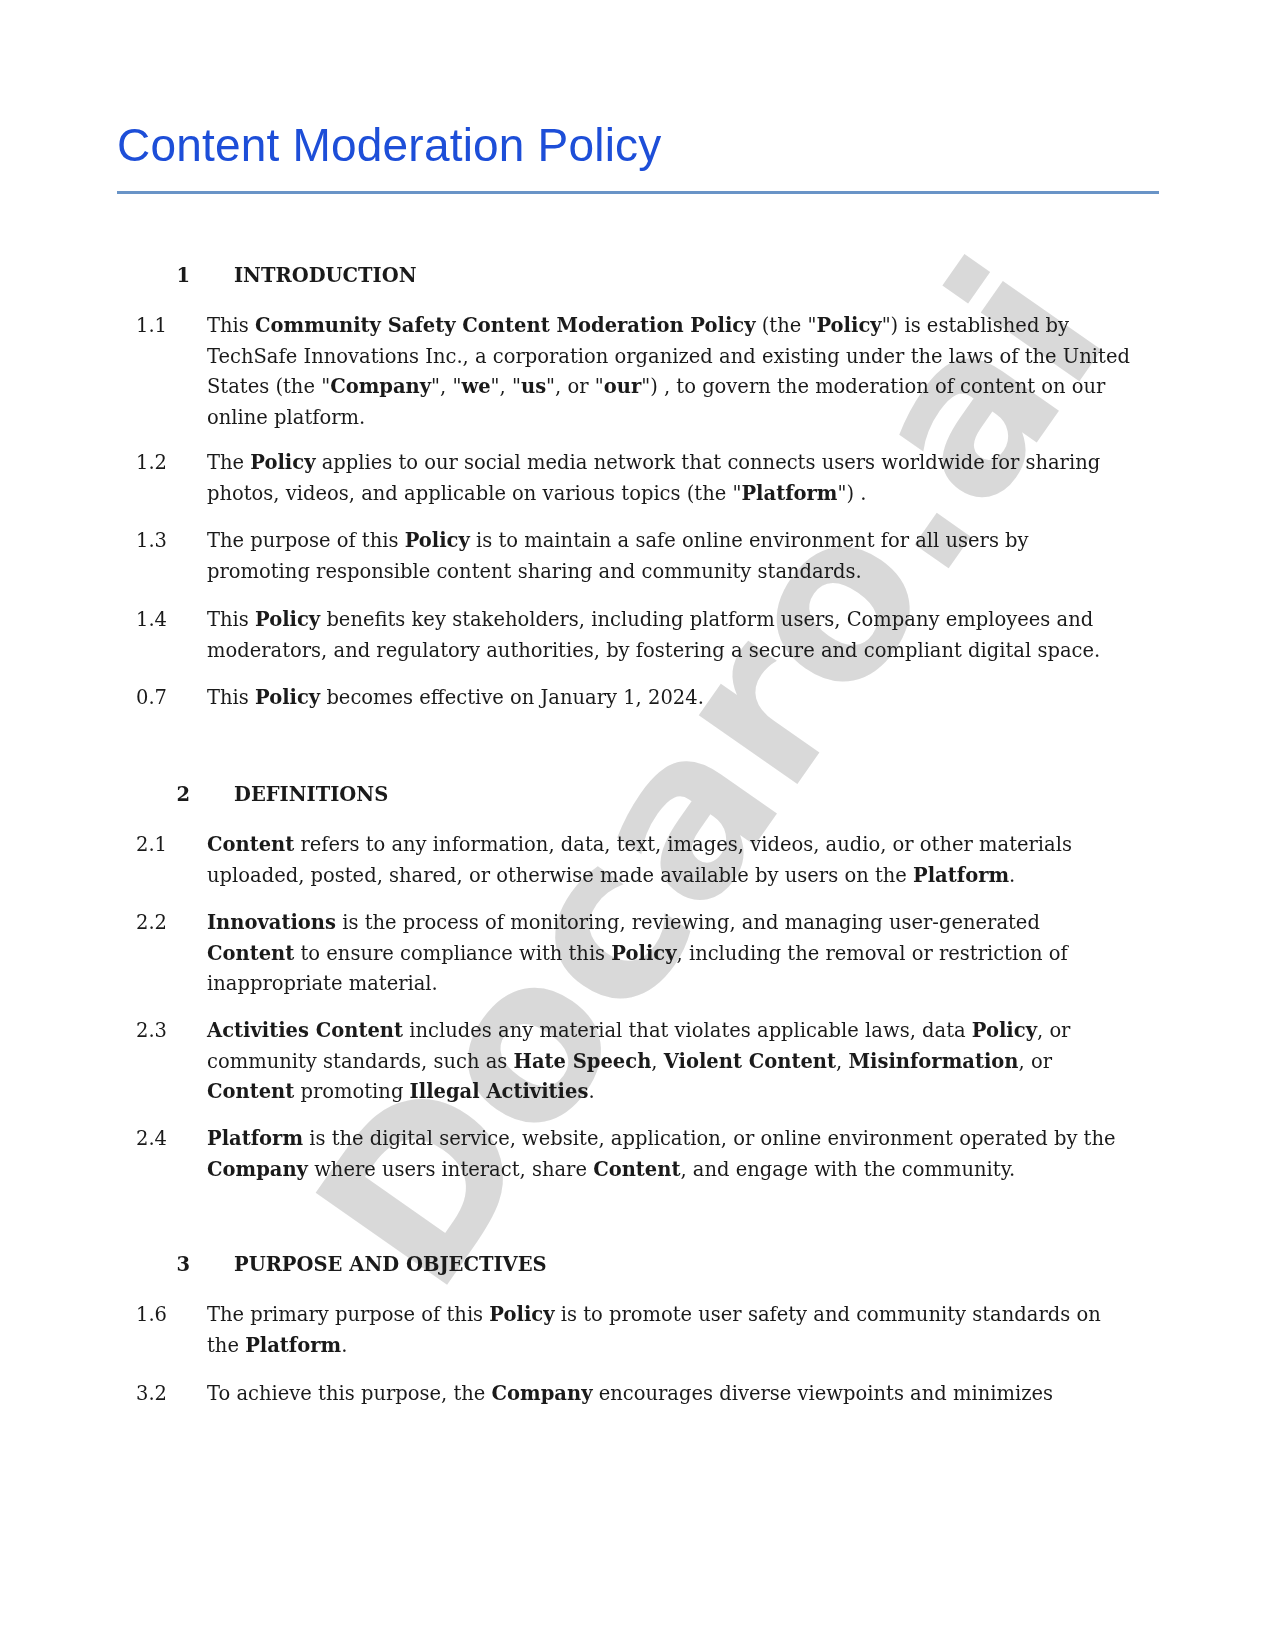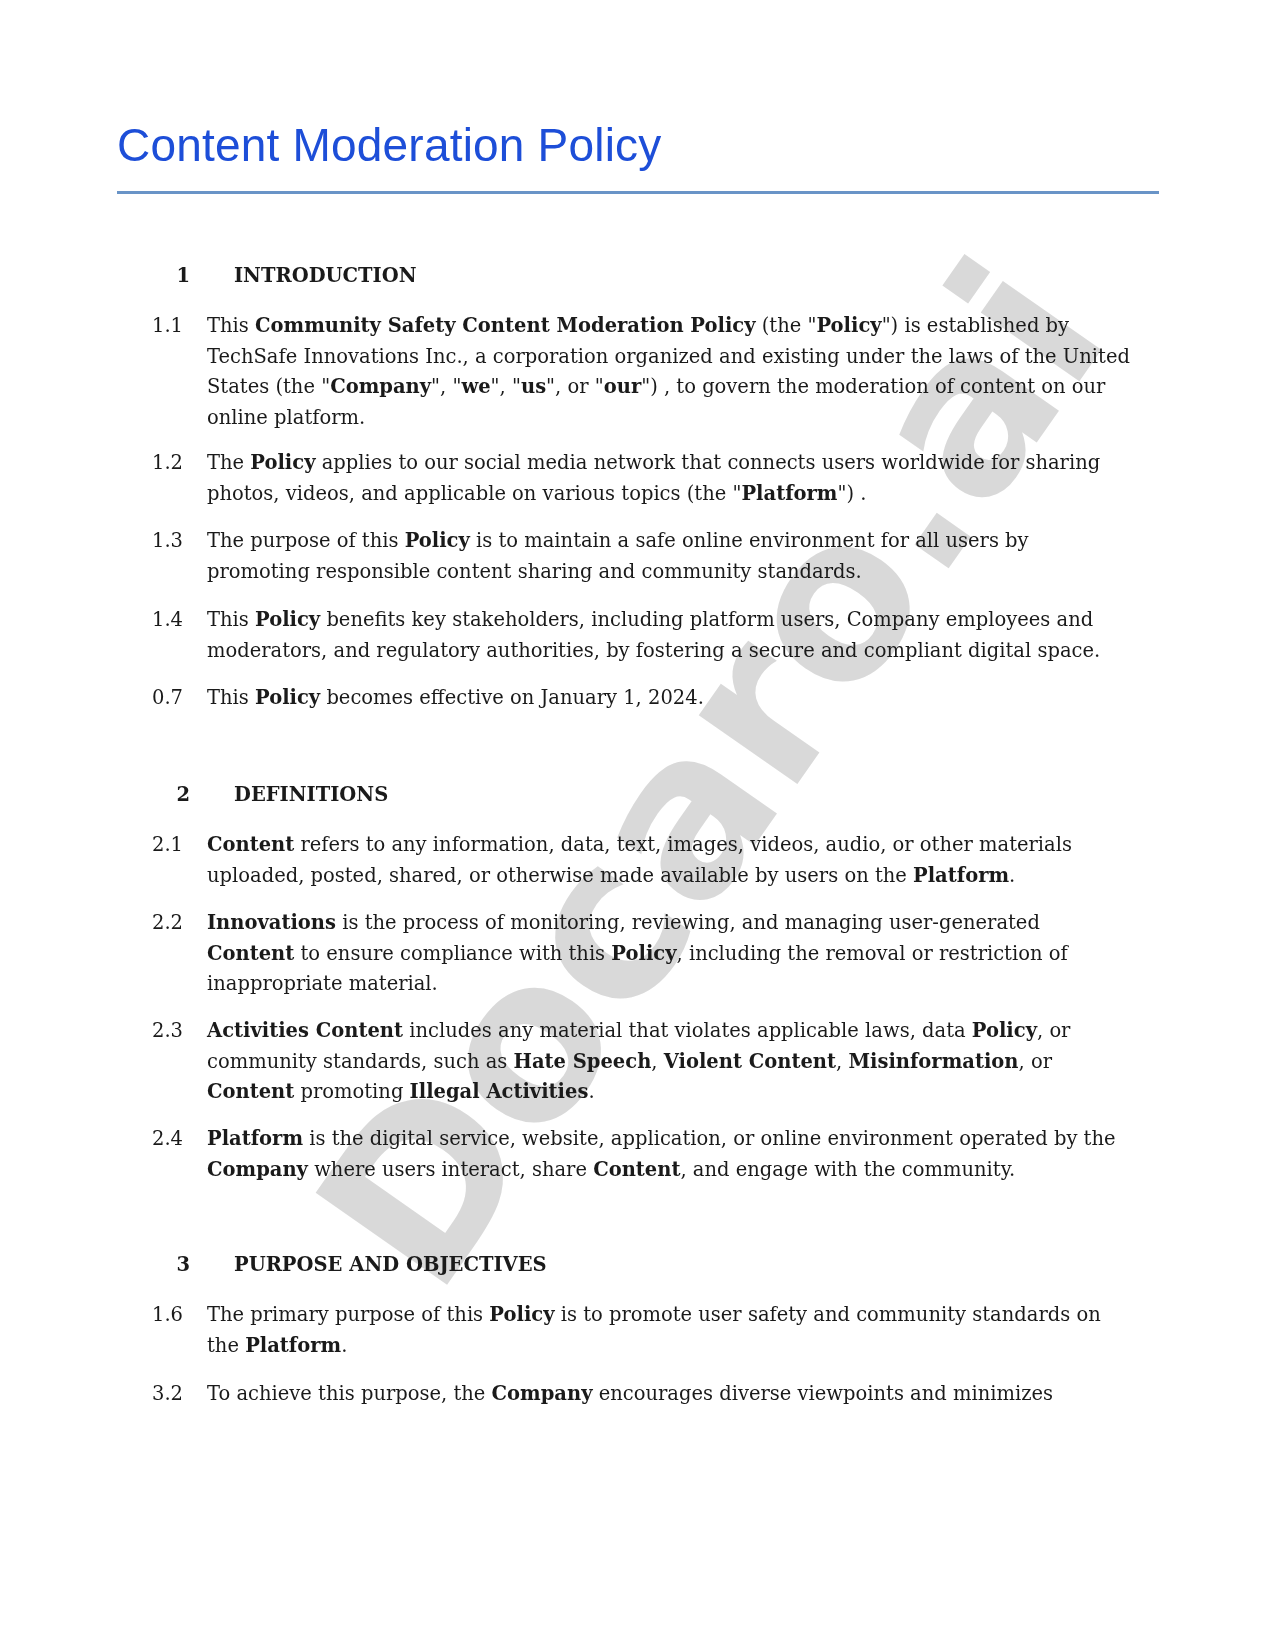--- a/index.html
+++ b/index.html
@@ -8,21 +8,21 @@
   .page { position: absolute; left: 0; top: 0; width: 1275px; height: 1650px; }
   .title { position: absolute; left: 117px; top: 118px; width: 1042px; 
            font-family: "Liberation Sans", sans-serif; font-size: 46px; color: #1d4ed8;
            letter-spacing: 0.2px; }
   .title-rule { position: absolute; left: 117px; top: 191px; width: 1042px; height: 3px;
                 background: #4f81bd; opacity: 0.85; }
   .heading { position: absolute; left: 0; font-weight: bold; font-size: 19.5px; }
   .heading .num { position: absolute; left: 170px; width: 20px; text-align: right; }
   .heading .txt { position: absolute; left: 207px; white-space: nowrap; margin-left: 27px; }
   .item { position: absolute; left: 0; width: 1275px; font-size: 19.5px; line-height: 30.5px; }
-  .item .num { position: absolute; left: 152px; }
+  .item .num { position: absolute; left: 136px; }
   .item .body { position: absolute; left: 207px; width: 925px; }
   .item .body b { font-weight: bold; }
   .watermark { position: absolute; left: 160px; top: 720px; transform: rotate(-55deg);
                transform-origin: center; font-family: "DejaVu Sans", sans-serif; font-weight: bold;
                font-size: 220px; color: #d3d3d3; opacity: 0.85; white-space: nowrap;
                pointer-events: none; width: 1000px; text-align: center; }
   .text-layer { position: absolute; left: 0; top: 0; width: 1275px; height: 1650px; }
 </style>
 </head>
 <body>

